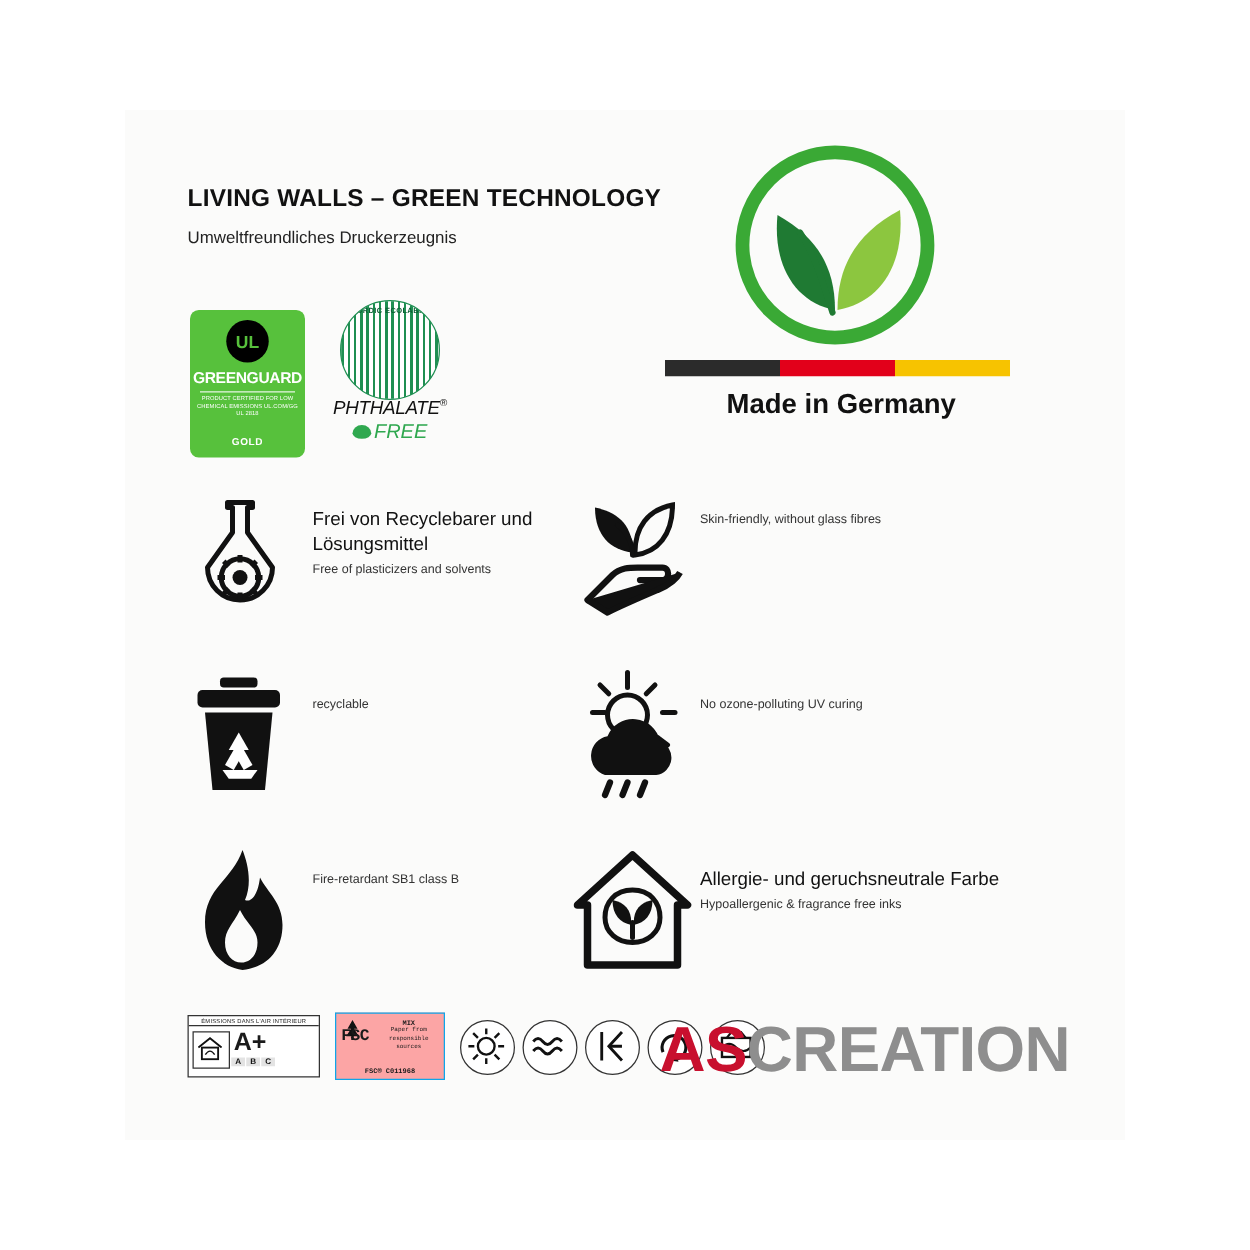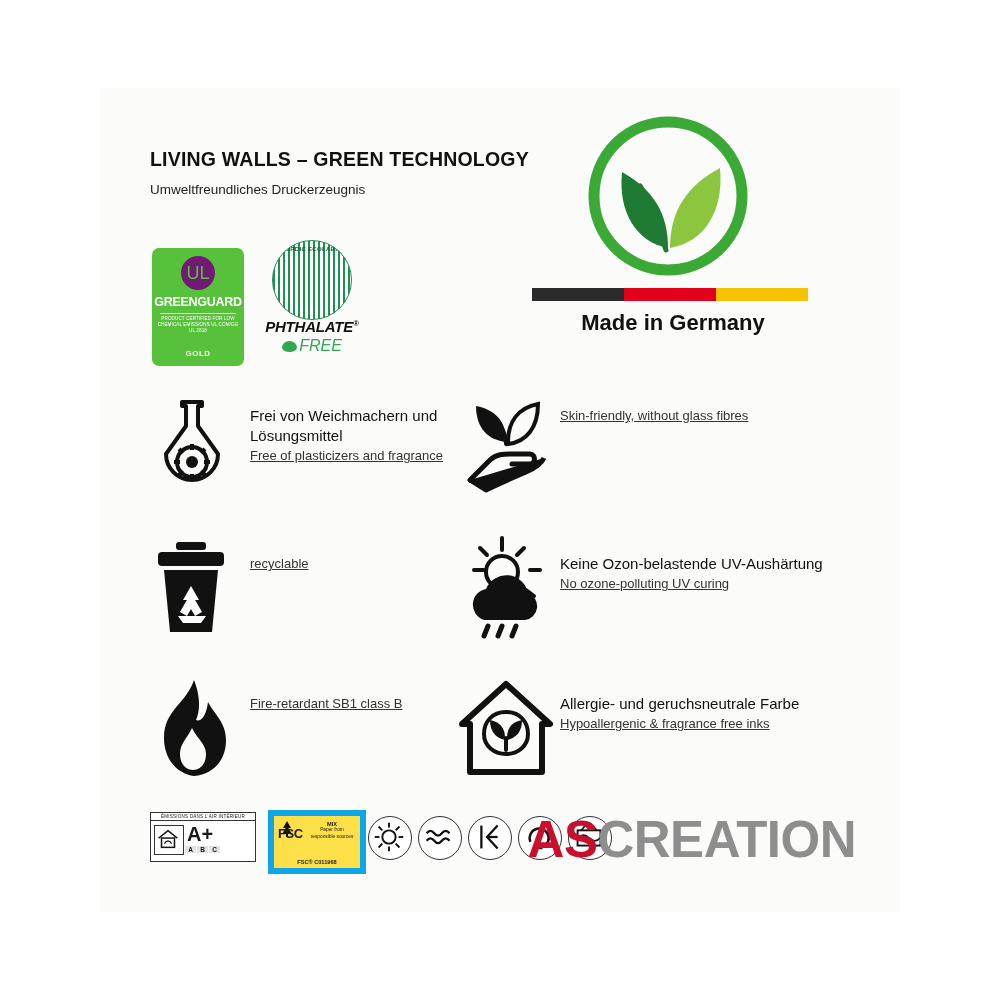--- a/index.html
+++ b/index.html
@@ -62,24 +62,24 @@
     text-align: center;
   }
   .gg-circle {
     position: absolute;
     left: 50%;
     top: 8px;
     transform: translateX(-50%);
     width: 34px;
     height: 34px;
     border-radius: 50%;
-    background: #701a75;
+    background: #000000;
     color: #57c13c;
-    font-size: 18px;
-    font-weight: normal;
+    font-size: 14px;
+    font-weight: bold;
     line-height: 34px;
   }
   .gg-name {
     position: absolute;
     left: 0; right: 0;
     top: 47px;
     font-size: 12.5px;
     font-weight: bold;
     letter-spacing: -0.3px;
   }
@@ -138,21 +138,21 @@
     color: #0d5f34;
     letter-spacing: .3px;
   }
   .ph-label {
     position: absolute;
     left: 0;
     top: 78px;
     width: 108px;
     text-align: center;
     font-size: 15px;
-    font-weight: bold;
+    font-weight: normal;
     font-style: italic;
     color: #111;
     letter-spacing: -.2px;
   }
   .ph-label sup { font-size: 8px; vertical-align: super; }
   .ph-free-row {
     position: absolute;
     left: 0;
     top: 97px;
     width: 108px;
@@ -232,24 +232,23 @@
     top: 18px;
     width: 250px;
   }
   .feature .fde {
     font-size: 15px;
     color: #111111;
     line-height: 20px;
   }
   .feature .fen {
     margin-top: 3px;
-    font-size: 13px;
+    font-size: 10px;
     color: #333333;
     line-height: 14px;
-    text-decoration: underline;
   }
   .col1 { left: 0; }
   .col2 { left: 310px; }
   .row1 { top: 0; }
   .row2 { top: 148px; }
   .row3 { top: 288px; }
   .col2 .ftext { width: 330px; }
 
   
   .footer {
@@ -312,23 +311,24 @@
     width: 11px;
     text-align: center;
     background: #e3e3e3;
     color: #111;
   }
   .fsc {
     left: 118px;
     top: 0;
     width: 86px;
     height: 52px;
-    border: 6px solid #0ea5e9;
-    position: absolute;
-    background: #fde047;
+    border: 1px solid #0ea5e9;
+    position: absolute;
+    background: #fca5a5;
+    font-family: Liberation Mono, monospace;
   }
   .fsc-mark {
     position: absolute;
     left: 4px;
     top: 10px;
     font-size: 13px;
     font-weight: bold;
     letter-spacing: -.4px;
   }
   .fsc-tree {
@@ -443,22 +443,22 @@
               <line x1="28" y1="74" x2="34" y2="74"></line>
               <line x1="58" y1="74" x2="64" y2="74"></line>
               <line x1="33" y1="61" x2="37" y2="65"></line>
               <line x1="55" y1="83" x2="59" y2="87"></line>
               <line x1="59" y1="61" x2="55" y2="65"></line>
               <line x1="37" y1="83" x2="33" y2="87"></line>
             </g>
           </svg>
         </div>
         <div class="ftext">
-          <div class="fde">Frei von Weichmachern und Lösungsmittel</div>
-          <div class="fen">Free of plasticizers and fragrance</div>
+          <div class="fde">Frei von Recyclebarer und Lösungsmittel</div>
+          <div class="fen">Free of plasticizers and solvents</div>
         </div>
       </div>
 
       <div class="feature col2 row1">
         <div class="ficon">
           <svg viewBox="0 0 100 110" width="100" height="110" aria-hidden="true">
             <path d="M50 52 C50 34 40 22 20 18 C20 40 32 52 50 54 Z" fill="#111"></path>
             <path d="M52 54 C52 34 62 20 82 16 C82 40 70 54 52 56 Z" fill="none" stroke="#111" stroke-width="4"></path>
             <path d="M50 56 C50 46 46 38 38 32" fill="none" stroke="#111" stroke-width="4" stroke-linecap="round"></path>
             <path d="M14 92 L34 72 C40 66 48 66 54 66 L74 66 C80 66 80 76 74 76 L56 76" fill="none" stroke="#111" stroke-width="5" stroke-linejoin="round" stroke-linecap="round"></path>
@@ -501,21 +501,20 @@
             <circle cx="46" cy="36" r="16" fill="none" stroke="#111" stroke-width="4"></circle>
             <path d="M28 84 a16 16 0 0 1 2 -31 a22 22 0 0 1 42 4 a14 14 0 0 1 -3 27 Z" fill="#111"></path>
             <g stroke="#111" stroke-width="5" stroke-linecap="round">
               <line x1="32" y1="90" x2="28" y2="100"></line>
               <line x1="46" y1="90" x2="42" y2="100"></line>
               <line x1="60" y1="90" x2="56" y2="100"></line>
             </g>
           </svg>
         </div>
         <div class="ftext">
-          <div class="fde">Keine Ozon-belastende UV-Aushärtung</div>
           <div class="fen">No ozone-polluting UV curing</div>
         </div>
       </div>
 
       <div class="feature col1 row3">
         <div class="ficon">
           <svg viewBox="0 0 92 110" width="92" height="110" aria-hidden="true">
             <path d="M48 4 C40 28 18 34 18 62 C18 84 32 98 48 100 C68 98 80 84 80 64
                      C80 46 68 38 62 26 C60 42 54 46 50 44 C56 30 52 14 48 4 Z" fill="#111"></path>
             <path d="M46 52 C40 64 34 68 34 78 C34 88 40 94 47 94 C54 94 60 88 60 78

